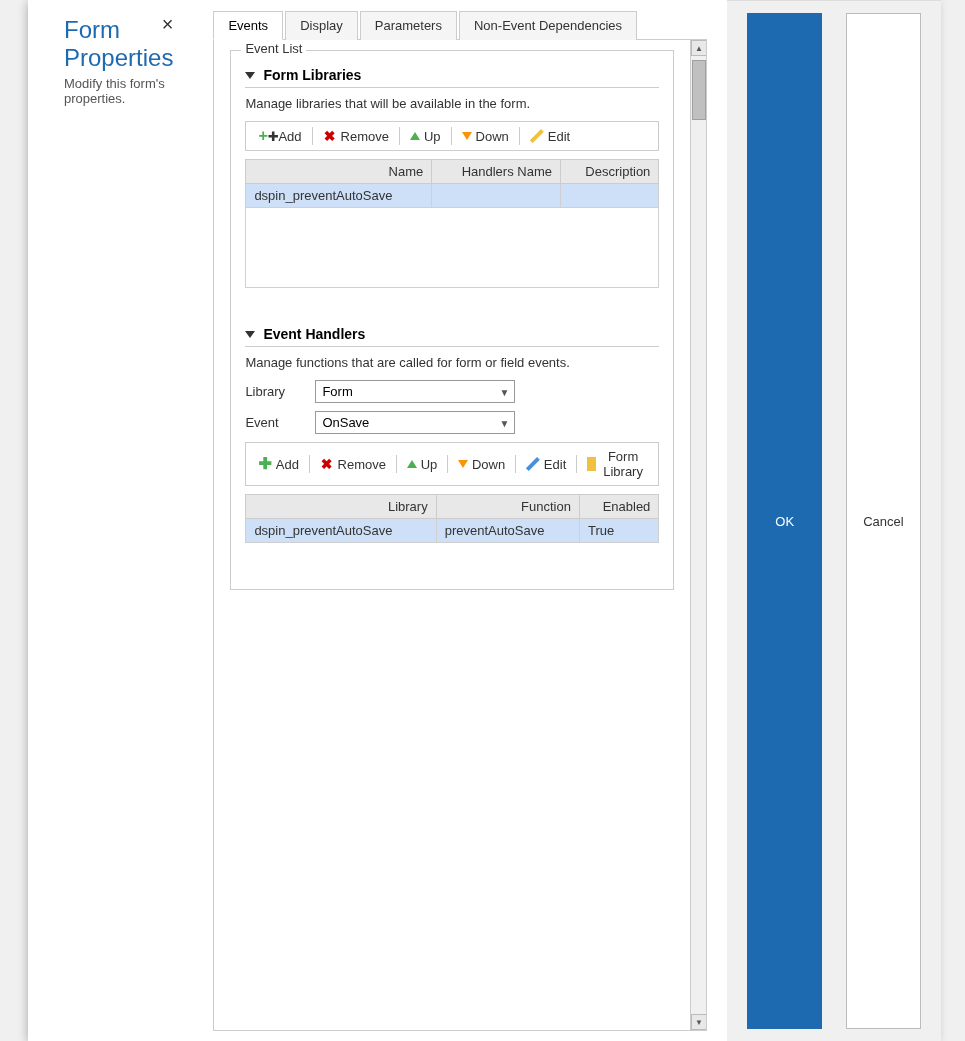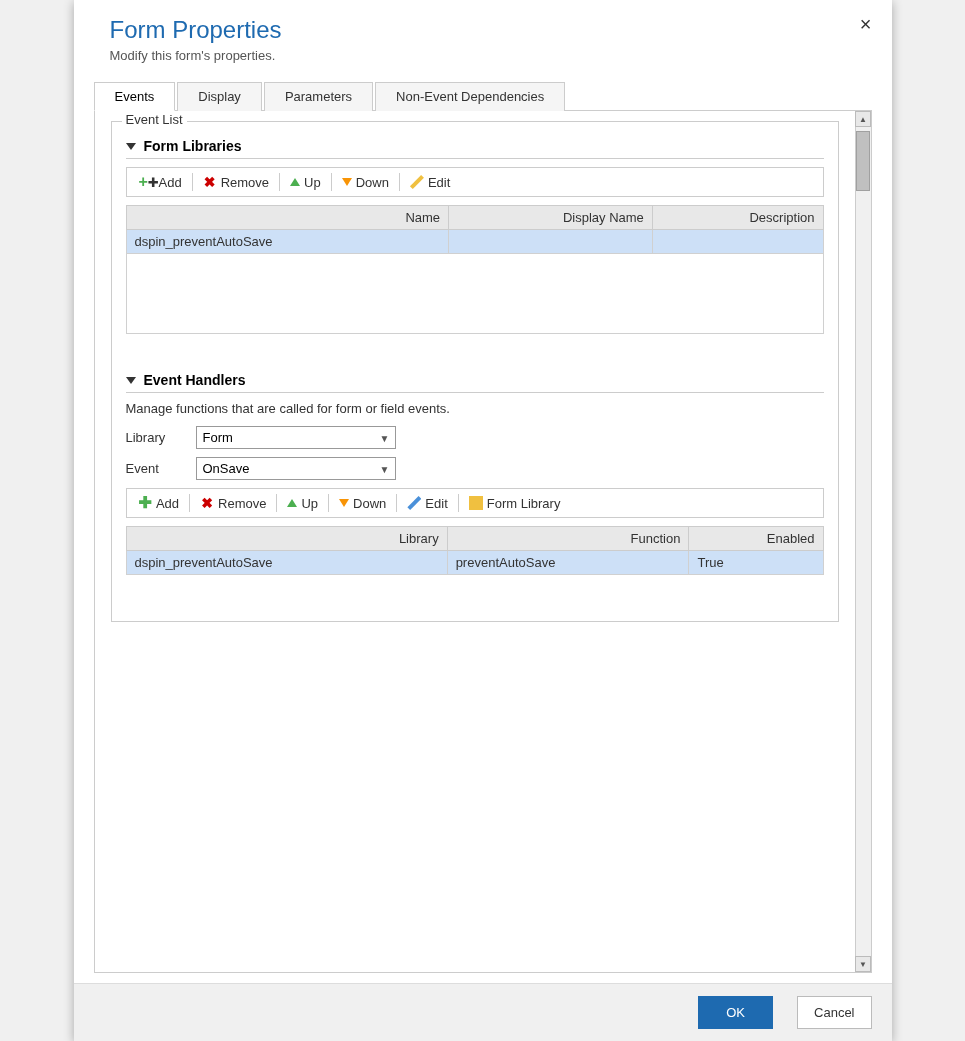--- a/index.html
+++ b/index.html
@@ -7,25 +7,24 @@
       font-family: 'Segoe UI', Tahoma, Geneva, Verdana, sans-serif;
       font-size: 13px;
       background: #f0f0f0;
       display: flex;
       justify-content: center;
       align-items: center;
       min-height: 100vh;
     }
     .dialog {
       background: #ffffff;
-      width: 818px;
+      width: 909px;
       min-height: 1041px;
       position: relative;
       display: flex;
-      flex-direction: column;
       box-shadow: 0 2px 10px rgba(0,0,0,0.3);
     }
     .dialog-header {
       padding: 16px 20px 8px 36px;
       position: relative;
     }
     .dialog-title {
       color: #1e6ab0;
       font-size: 24px;
       font-weight: 400;
@@ -52,21 +51,21 @@
       display: flex;
       flex-direction: column;
     }
     
     .tab-bar {
       display: flex;
       border-bottom: 1px solid #ccc;
       margin-bottom: 0;
     }
     .tab {
-      padding: 6px 20px;
+      padding: 6px 14px;
       border: 1px solid #ccc;
       border-bottom: none;
       background: #f5f5f5;
       cursor: pointer;
       margin-right: 2px;
       font-size: 13px;
       color: #333;
       position: relative;
       top: 1px;
     }
@@ -344,20 +343,21 @@
       <div class="main-inner">
 
         <div class="section">
           <span class="section-legend">Event List</span>
 
           <div class="section-group">
             <div class="section-group-header">
               <div class="collapse-arrow"></div>
               <span class="section-group-title">Form Libraries</span>
             </div>
+            <p class="section-desc">Manage libraries that will be available in the form.</p>
 
             <div class="toolbar">
               <button class="toolbar-btn">
                 <span class="icon-add">✚</span>
                 <span>Add</span>
               </button>
               <div class="toolbar-sep"></div>
               <button class="toolbar-btn">
                 <span class="remove-icon">✖</span>
                 <span>Remove</span>
@@ -376,21 +376,21 @@
               <button class="toolbar-btn">
                 <span style="display:inline-block;width:14px;height:14px;background:#f0c040;clip-path:polygon(0 80%, 20% 60%, 80% 0%, 100% 20%, 40% 80%, 20% 100%);"></span>
                 <span>Edit</span>
               </button>
             </div>
 
             <table class="data-grid">
               <thead>
                 <tr>
                   <th>Name</th>
-                  <th>Display Name</th>
+                  <th>Handlers Name</th>
                   <th>Description</th>
                 </tr>
               </thead>
               <tbody>
                 <tr class="selected">
                   <td>dspin_preventAutoSave</td>
                   <td></td>
                   <td></td>
                 </tr>
                 <tr style="height:80px;">

